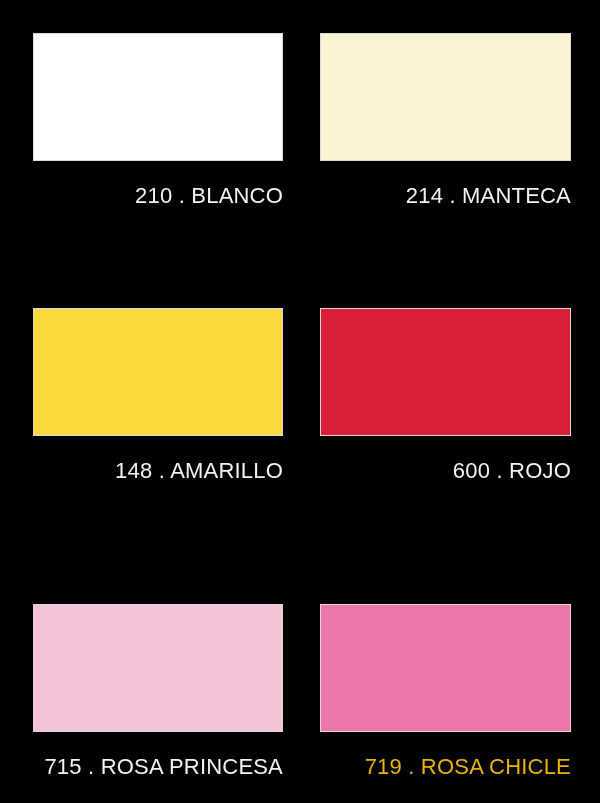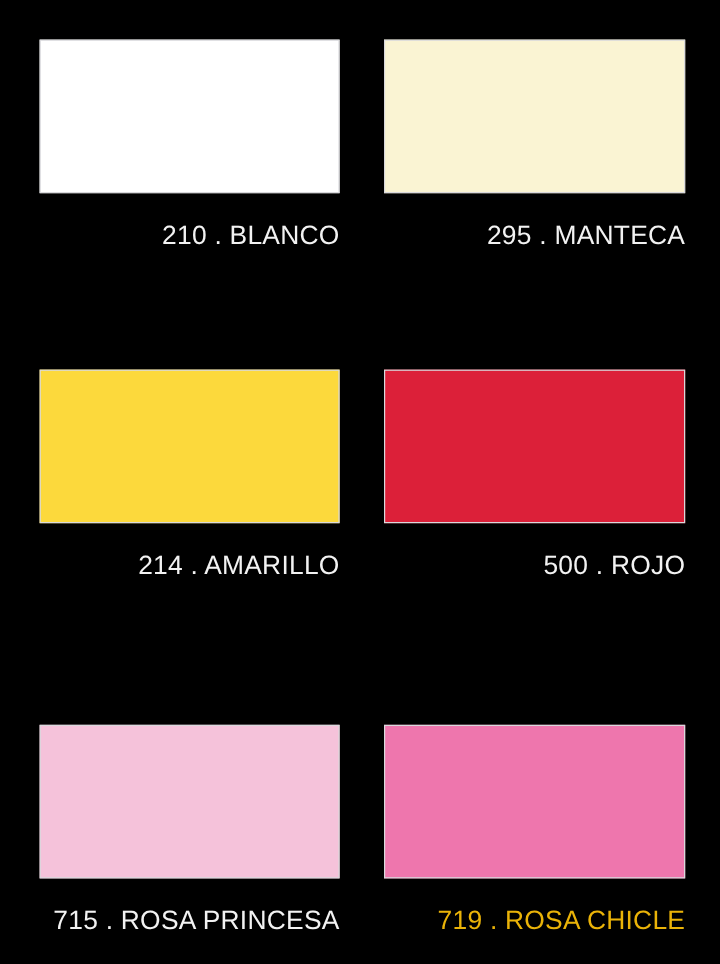--- a/index.html
+++ b/index.html
@@ -64,31 +64,31 @@
 
 <div id="palette-grid" style="background: rgb(0, 0, 0);">
 
   <div class="swatch-cell col-left row-1">
     <span class="swatch-chip" style="background-color: rgb(255, 255, 255); border-color: rgb(217, 217, 220);"></span>
     <span class="swatch-label" style="color: rgb(242, 242, 242);">210 . BLANCO</span>
   </div>
 
   <div class="swatch-cell col-right row-1">
     <span class="swatch-chip" style="background-color: rgb(250, 244, 211); border-color: rgb(217, 217, 220);"></span>
-    <span class="swatch-label" style="color: rgb(242, 242, 242);">295 . MANTECA</span>
+    <span class="swatch-label" style="color: rgb(242, 242, 242);">214 . MANTECA</span>
   </div>
 
   <div class="swatch-cell col-left row-2">
     <span class="swatch-chip" style="background-color: rgb(252, 217, 60); border-color: rgb(217, 217, 220);"></span>
-    <span class="swatch-label" style="color: rgb(242, 242, 242);">214 . AMARILLO</span>
+    <span class="swatch-label" style="color: rgb(242, 242, 242);">148 . AMARILLO</span>
   </div>
 
   <div class="swatch-cell col-right row-2">
     <span class="swatch-chip" style="background-color: rgb(220, 32, 57); border-color: rgb(217, 217, 220);"></span>
-    <span class="swatch-label" style="color: rgb(242, 242, 242);">500 . ROJO</span>
+    <span class="swatch-label" style="color: rgb(242, 242, 242);">600 . ROJO</span>
   </div>
 
   <div class="swatch-cell col-left row-3">
     <span class="swatch-chip" style="background-color: rgb(245, 194, 218); border-color: rgb(217, 217, 220);"></span>
     <span class="swatch-label" style="color: rgb(242, 242, 242);">715 . ROSA PRINCESA</span>
   </div>
 
   <div class="swatch-cell col-right row-3">
     <span class="swatch-chip" style="background-color: rgb(238, 118, 173); border-color: rgb(217, 217, 220);"></span>
     <span class="swatch-label" style="color: #eab308;">719 . ROSA CHICLE</span>

